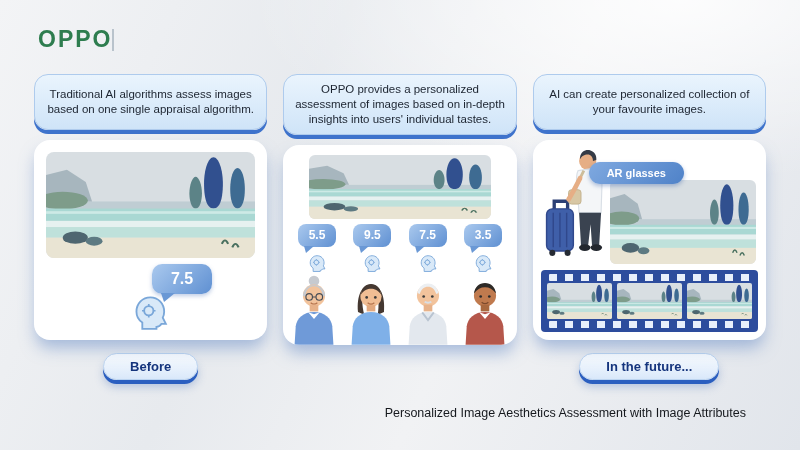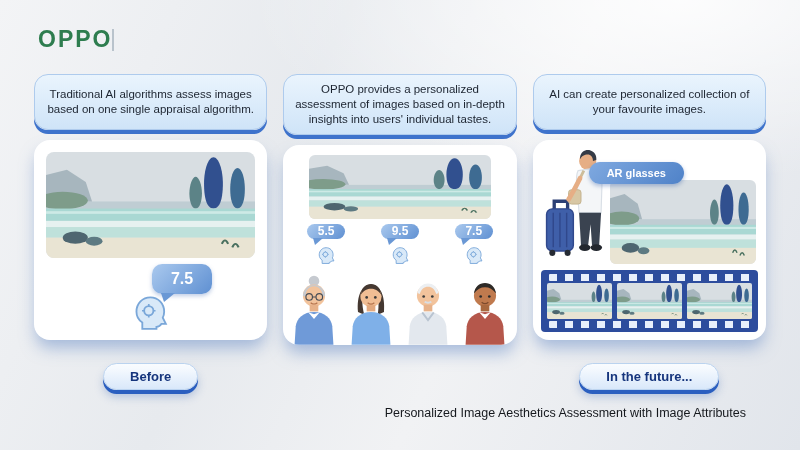--- a/index.html
+++ b/index.html
@@ -14,21 +14,21 @@
   .hdr-divider{width:2px;height:22px;background:#b9c3cc}
   .cvpr{font-size:21px;font-weight:bold;color:#1b5cd9;letter-spacing:1px}
   .cols{position:absolute;left:34px;right:34px;top:74px;display:flex;gap:16px}
   .col{flex:1;display:flex;flex-direction:column}
   .caption{min-height:56px;display:flex;align-items:center;justify-content:center;text-align:center;
     padding:7px 10px;font-size:11.5px;line-height:1.3;color:#1c2430;font-weight:500;
     background:linear-gradient(180deg,#eaf4fd,#cfe4f8);border:1px solid #aecbed;border-radius:14px;
     box-shadow:0 4px 0 #3e73cc}
   .card{margin-top:10px;height:200px;background:#fff;border-radius:16px;position:relative;overflow:hidden;
     box-shadow:0 10px 16px -2px rgba(96,134,196,.5)}
-  .pill-row{margin-top:23px;display:flex;justify-content:center}
+  .pill-row{margin-top:13px;display:flex;justify-content:center}
   .pill{display:inline-flex;align-items:center;height:27px;padding:0 26px;border-radius:14px;
     font-size:13px;font-weight:bold;color:#16357d;white-space:nowrap;
     background:linear-gradient(180deg,#fbfdff,#d9e8fa);border:1px solid #bcd4f0;
     box-shadow:0 4px 0 #2b5fc0,0 7px 9px rgba(80,120,190,.35)}
   .footer{position:absolute;right:54px;bottom:30px;font-size:12.5px;color:#15181d}
 
   .scene svg,.headicon svg,.avatar svg,.person svg{width:100%;height:100%;display:block}
 
   
   .card1-scene{position:absolute;left:12px;right:12px;top:12px;height:106px;border-radius:8px;overflow:hidden}
@@ -36,21 +36,21 @@
     background:linear-gradient(135deg,#aac9ee,#5f90d2);color:#fff;font-weight:bold;font-size:16px;
     display:flex;align-items:center;justify-content:center;box-shadow:0 2px 4px rgba(70,110,180,.35)}
   .card1-bubble::after{content:"";position:absolute;left:9px;bottom:-8px;
     border-left:3px solid transparent;border-right:11px solid transparent;border-top:9px solid #6a98d5}
   .card1-head{position:absolute;left:96px;top:152px;width:40px;height:40px}
 
   
   .card2-scene{margin:10px auto 0;width:182px;height:64px;border-radius:6px;overflow:hidden}
   .bubble-row{display:flex;justify-content:space-around;padding:0 6px;margin-top:5px}
   .bslot{display:flex;flex-direction:column;align-items:center;width:48px}
-  .sbubble{position:relative;width:38px;height:15px;border-radius:8px;
+  .sbubble{position:relative;width:38px;height:23px;border-radius:8px;
     background:linear-gradient(135deg,#aac9ee,#5f90d2);color:#fff;font-weight:bold;font-size:12px;
     display:flex;align-items:center;justify-content:center}
   .sbubble::after{content:"";position:absolute;left:6px;bottom:-6px;
     border-left:2px solid transparent;border-right:8px solid transparent;border-top:7px solid #6a98d5}
   .bslot .headicon{width:20px;height:20px;margin-top:6px}
   .people{position:absolute;left:0;right:0;bottom:0;display:flex;justify-content:center;gap:5px;height:72px}
   .avatar{width:52px;height:72px}
 
   
   .person{position:absolute;left:4px;top:5px;width:88px;height:122px}
@@ -158,20 +158,32 @@
                 <svg viewBox="0 0 26 26">
 <path d="M8 24 V19.8 C5.6 18.2 4.2 15.7 4.2 12.8 C4.2 7.4 8.2 3.5 13.2 3.5 C18.2 3.5 22.2 7.4 22.2 12.8 C22.2 14.2 21.9 15.5 21.3 16.7 L23.3 20.7 H20.4 C19.8 21.8 18.7 22.6 17.2 22.7 V24 Z" fill="#d9e9f8" stroke="#7aa7d9" stroke-width="1.2"></path>
 <circle cx="12.2" cy="12.2" r="3" fill="none" stroke="#7aa7d9" stroke-width="1.2"></circle>
 <path d="M12.2 7.8 V9.2 M12.2 15.2 V16.6 M7.8 12.2 H9.2 M15.2 12.2 H16.6" stroke="#7aa7d9" stroke-width="1.1"></path>
 </svg>
               </div>
           </div>
           <div class="bslot">
             <div class="sbubble">
                 <span>7.5</span>
+              </div>
+            <div class="headicon">
+                <svg viewBox="0 0 26 26">
+<path d="M8 24 V19.8 C5.6 18.2 4.2 15.7 4.2 12.8 C4.2 7.4 8.2 3.5 13.2 3.5 C18.2 3.5 22.2 7.4 22.2 12.8 C22.2 14.2 21.9 15.5 21.3 16.7 L23.3 20.7 H20.4 C19.8 21.8 18.7 22.6 17.2 22.7 V24 Z" fill="#d9e9f8" stroke="#7aa7d9" stroke-width="1.2"></path>
+<circle cx="12.2" cy="12.2" r="3" fill="none" stroke="#7aa7d9" stroke-width="1.2"></circle>
+<path d="M12.2 7.8 V9.2 M12.2 15.2 V16.6 M7.8 12.2 H9.2 M15.2 12.2 H16.6" stroke="#7aa7d9" stroke-width="1.1"></path>
+</svg>
+              </div>
+          </div>
+          <div class="bslot">
+            <div class="sbubble">
+                <span>3.5</span>
               </div>
             <div class="headicon">
                 <svg viewBox="0 0 26 26">
 <path d="M8 24 V19.8 C5.6 18.2 4.2 15.7 4.2 12.8 C4.2 7.4 8.2 3.5 13.2 3.5 C18.2 3.5 22.2 7.4 22.2 12.8 C22.2 14.2 21.9 15.5 21.3 16.7 L23.3 20.7 H20.4 C19.8 21.8 18.7 22.6 17.2 22.7 V24 Z" fill="#d9e9f8" stroke="#7aa7d9" stroke-width="1.2"></path>
 <circle cx="12.2" cy="12.2" r="3" fill="none" stroke="#7aa7d9" stroke-width="1.2"></circle>
 <path d="M12.2 7.8 V9.2 M12.2 15.2 V16.6 M7.8 12.2 H9.2 M15.2 12.2 H16.6" stroke="#7aa7d9" stroke-width="1.1"></path>
 </svg>
               </div>
           </div>
         </div>

